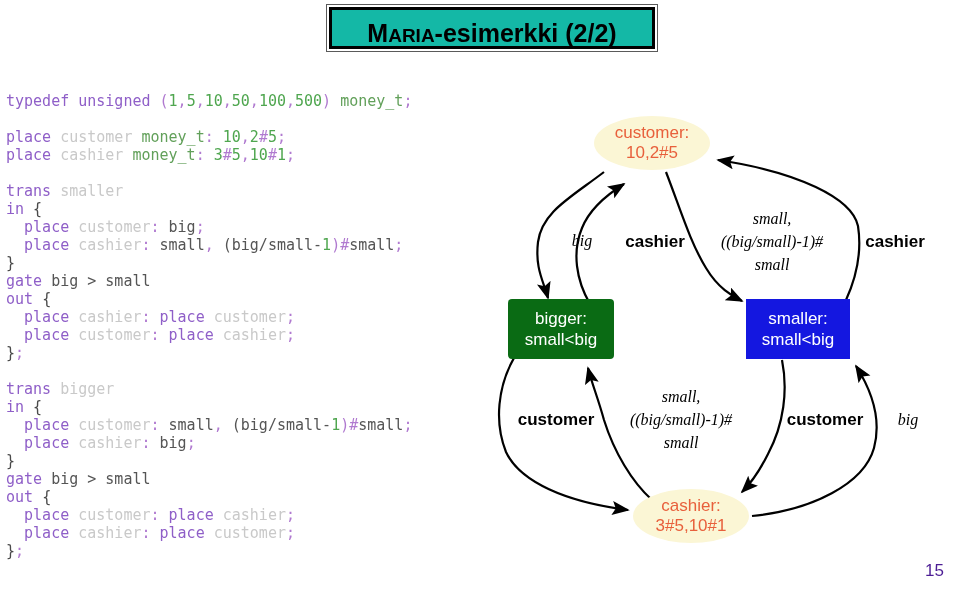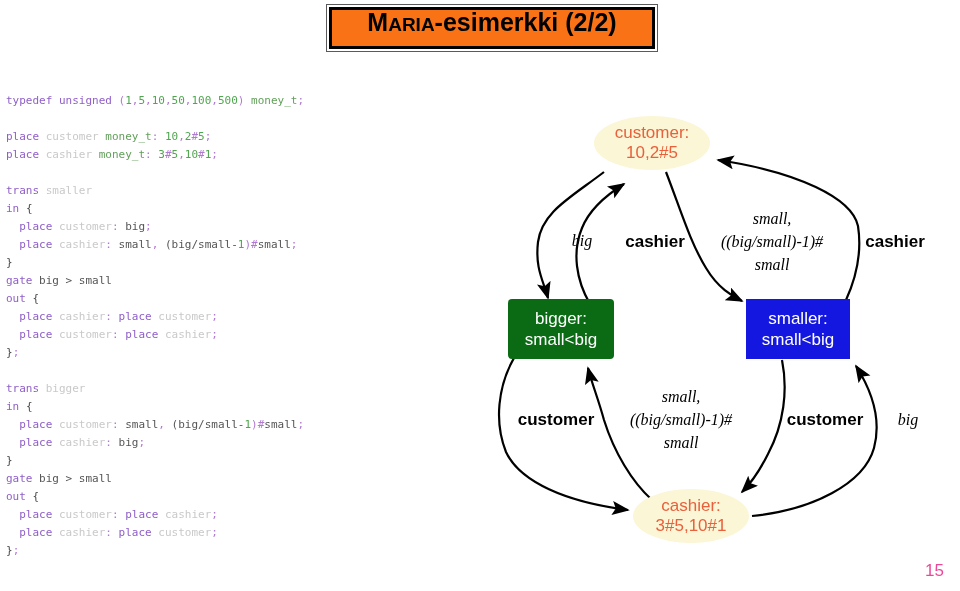--- a/index.html
+++ b/index.html
@@ -27,23 +27,23 @@
     background: #ffffff;
     display: flex;
     align-items: center;
     justify-content: center;
   }
   #title-inner {
     box-sizing: border-box;
     width: 326px;
     height: 42px;
     border: 3px solid #000000;
-    background: #f97316;
+    background: #14b8a6;
     display: flex;
-    align-items: flex-start;
+    align-items: flex-end;
     justify-content: center;
   }
   #title-text {
     font-family: "Liberation Sans", sans-serif;
     font-weight: bold;
     font-size: 25px;
     color: #000000;
     letter-spacing: 0px;
     white-space: nowrap;
     line-height: 1;
@@ -54,21 +54,21 @@
 
   
   #code-panel {
     position: absolute;
     left: 6px;
     top: 92px;
     width: 470px;
   }
   .code-block {
     font-family: "DejaVu Sans Mono", "Liberation Mono", monospace;
-    font-size: 11px;
+    font-size: 15px;
     line-height: 18px;
     white-space: pre;
     color: #3a3a3a;
   }
   .blank { height: 18px; }
 
   
   .kw   { color: #8f5fc8; }   
   .id   { color: #c9c9c9; }   
   .ty   { color: #62a05a; }   
@@ -119,21 +119,21 @@
     stroke-width: 2.2;
   }
 
   
   #page-number {
     position: absolute;
     right: 16px;
     bottom: 10px;
     font-family: "Liberation Sans", sans-serif;
     font-size: 17px;
-    color: #ec4899;
+    color: #4c1d95;
   }
 </style>
 </head>
 <body>
 
 <div id="title-box">
   <div id="title-inner">
     <div id="title-text">
       <span>M</span><span class="smallcap">ARIA</span><span>-esimerkki (2/2)</span>
     </div>

